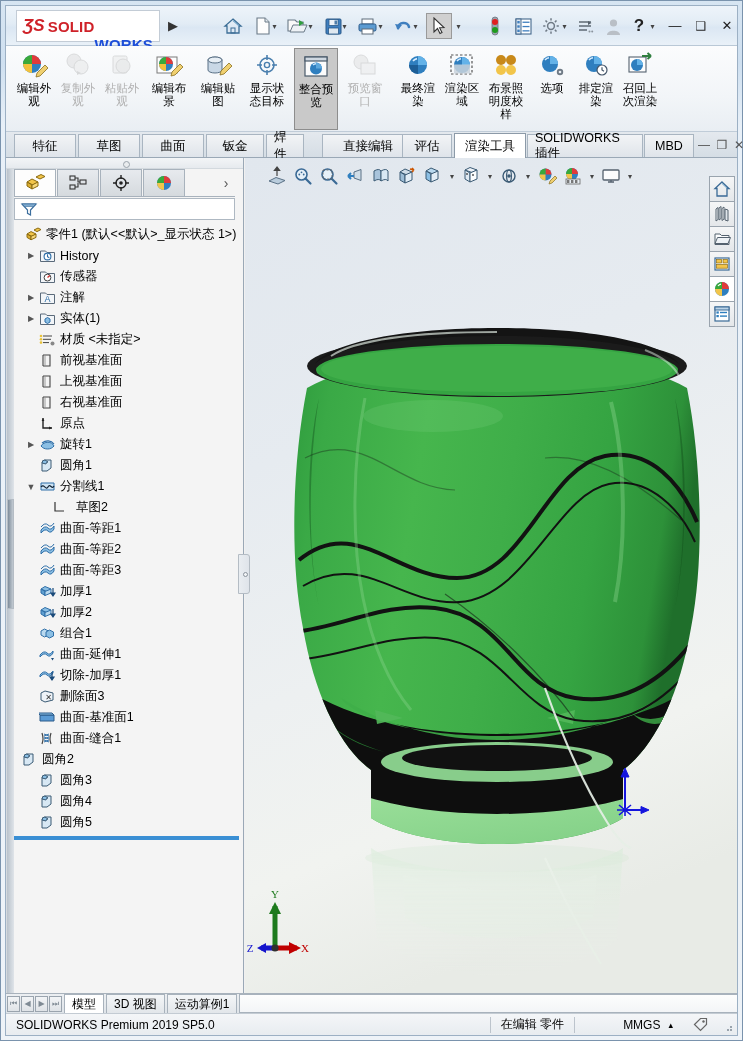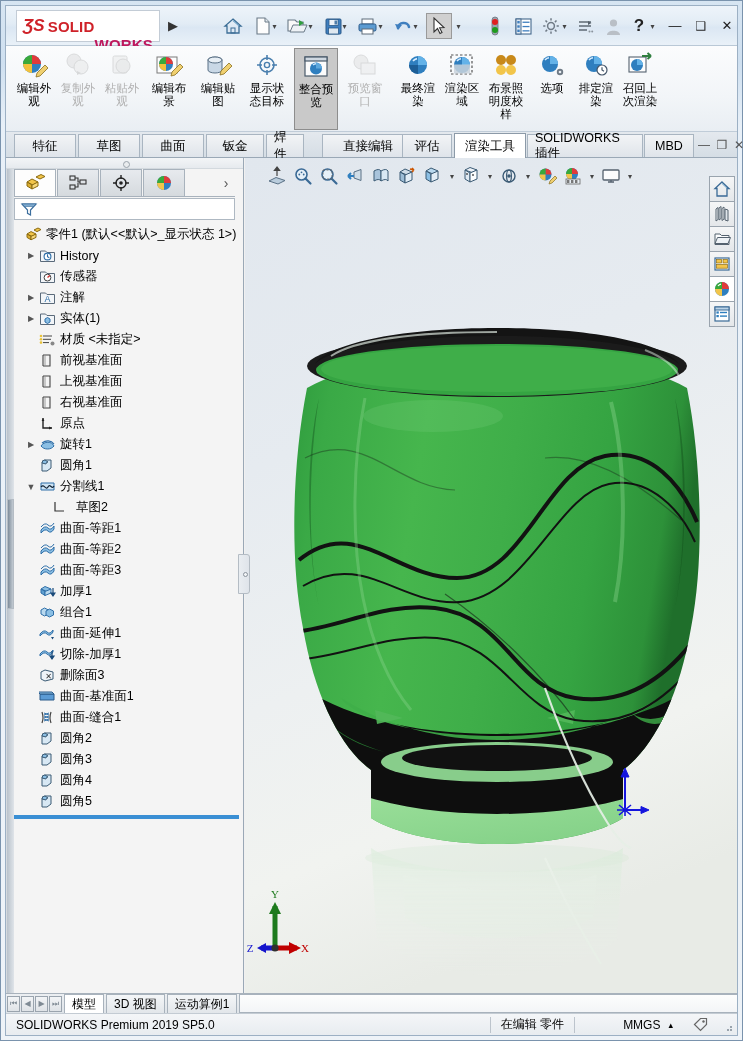--- a/index.html
+++ b/index.html
@@ -31,21 +31,21 @@
     background:linear-gradient(180deg,#eef4fa 0%,#e2ecf5 45%,#dbe7f3 55%,#e9f1f8 100%);
     border-bottom:1px solid #b9c8d6;
   }
   #sw-logo-box{
     position:absolute; left:10px; top:4px; width:144px; height:32px;
     background:#ffffff; border:1px solid #c3ccd6;
     display:flex; align-items:center; justify-content:center;
   }
   .sw-logo-txt{ font-weight:bold; font-size:15px; letter-spacing:.2px;}
   .sw-red{ color:#cf2229; }
-  .sw-gray{ color:#be185d;margin-top:36px; }
+  .sw-gray{ color:#1d4ed8;margin-top:36px; }
   .sw-ds{ color:#cf2229; font-style:italic; font-weight:bold; font-size:17px; margin-right:3px;}
   #logo-arrow{
     position:absolute; left:160px; top:12px; width:14px; height:16px;
     color:#333; font-size:13px; line-height:16px; text-align:center;
   }
   .tb-icon{
     position:absolute; top:8px; width:26px; height:24px;
     display:flex; align-items:center; justify-content:center; cursor:default;
   }
   .tb-caret{
@@ -768,20 +768,32 @@
         <div class="ticon">
           <svg width="17" height="15" viewBox="0 0 17 15">
                 <path d="M2 5 l4-2.5 l6 2.5 l-4 2.5 Z" fill="#8bbfe4" stroke="#2f6fa8"></path>
                 <path d="M2 5 v4 l4 2.5 v-4 Z" fill="#5f9fd0" stroke="#2f6fa8"></path>
                 <path d="M6 7.5 v4 l6-2.5 v-4 Z" fill="#b9d9ef" stroke="#2f6fa8"></path>
                 <path d="M14 4 v7 M14 12 l-2 -3 h4 Z" fill="#1a4a7a" stroke="#1a4a7a" stroke-width="1.2"></path>
               </svg>
         </div>
         <div class="tlabel">加厚1</div>
       </div>
+      <div class="trow" style="padding-left:18px">
+        <div class="texp"></div>
+        <div class="ticon">
+          <svg width="17" height="15" viewBox="0 0 17 15">
+                <path d="M2 5 l4-2.5 l6 2.5 l-4 2.5 Z" fill="#8bbfe4" stroke="#2f6fa8"></path>
+                <path d="M2 5 v4 l4 2.5 v-4 Z" fill="#5f9fd0" stroke="#2f6fa8"></path>
+                <path d="M6 7.5 v4 l6-2.5 v-4 Z" fill="#b9d9ef" stroke="#2f6fa8"></path>
+                <path d="M14 4 v7 M14 12 l-2 -3 h4 Z" fill="#1a4a7a" stroke="#1a4a7a" stroke-width="1.2"></path>
+              </svg>
+        </div>
+        <div class="tlabel">加厚2</div>
+      </div>
 
       <div class="trow" style="padding-left:18px">
         <div class="texp"></div>
         <div class="ticon">
           <svg width="17" height="15" viewBox="0 0 17 15">
                 <path d="M2 5 l3.5-2 l4 2 v4 l-4 2 l-3.5-2 Z" fill="#b9d9ef" stroke="#2f6fa8"></path>
                 <path d="M7 6 l3.5-2 l4 2 v4 l-4 2 l-3.5-2 Z" fill="#8bbfe4" stroke="#2f6fa8"></path>
               </svg>
         </div>
         <div class="tlabel">组合1</div>
@@ -837,21 +849,21 @@
           <svg width="17" height="15" viewBox="0 0 17 15">
                 <path d="M3 2 q2 6 0 11" fill="none" stroke="#444" stroke-width="1.2"></path>
                 <path d="M12 2 q-2 6 0 11" fill="none" stroke="#444" stroke-width="1.2"></path>
                 <path d="M5 3 l5 2 M5 6 l5 2 M5 9 l5 2" stroke="#2f6fa8" stroke-width="1"></path>
                 <path d="M10 3 l-5 2 M10 6 l-5 2 M10 9 l-5 2" stroke="#2f6fa8" stroke-width="1"></path>
               </svg>
         </div>
         <div class="tlabel">曲面-缝合1</div>
       </div>
 
-      <div class="trow" style="padding-left:18px">
+      <div class="trow" style="">
         <div class="texp"></div>
         <div class="ticon">
           <svg width="17" height="15" viewBox="0 0 17 15">
                 <path d="M3 5 q0 -3 3 -3 h6 v8 l-4 3 h-5 Z" fill="#d8e8f4" stroke="#3a5a74"></path>
                 <path d="M3 5 q0 -3 3 -3 l3 2 q-2 0 -2 2 Z" fill="#8bbfe4" stroke="#3a5a74"></path>
               </svg>
         </div>
         <div class="tlabel">圆角2</div>
       </div>
       <div class="trow" style="padding-left:18px">

